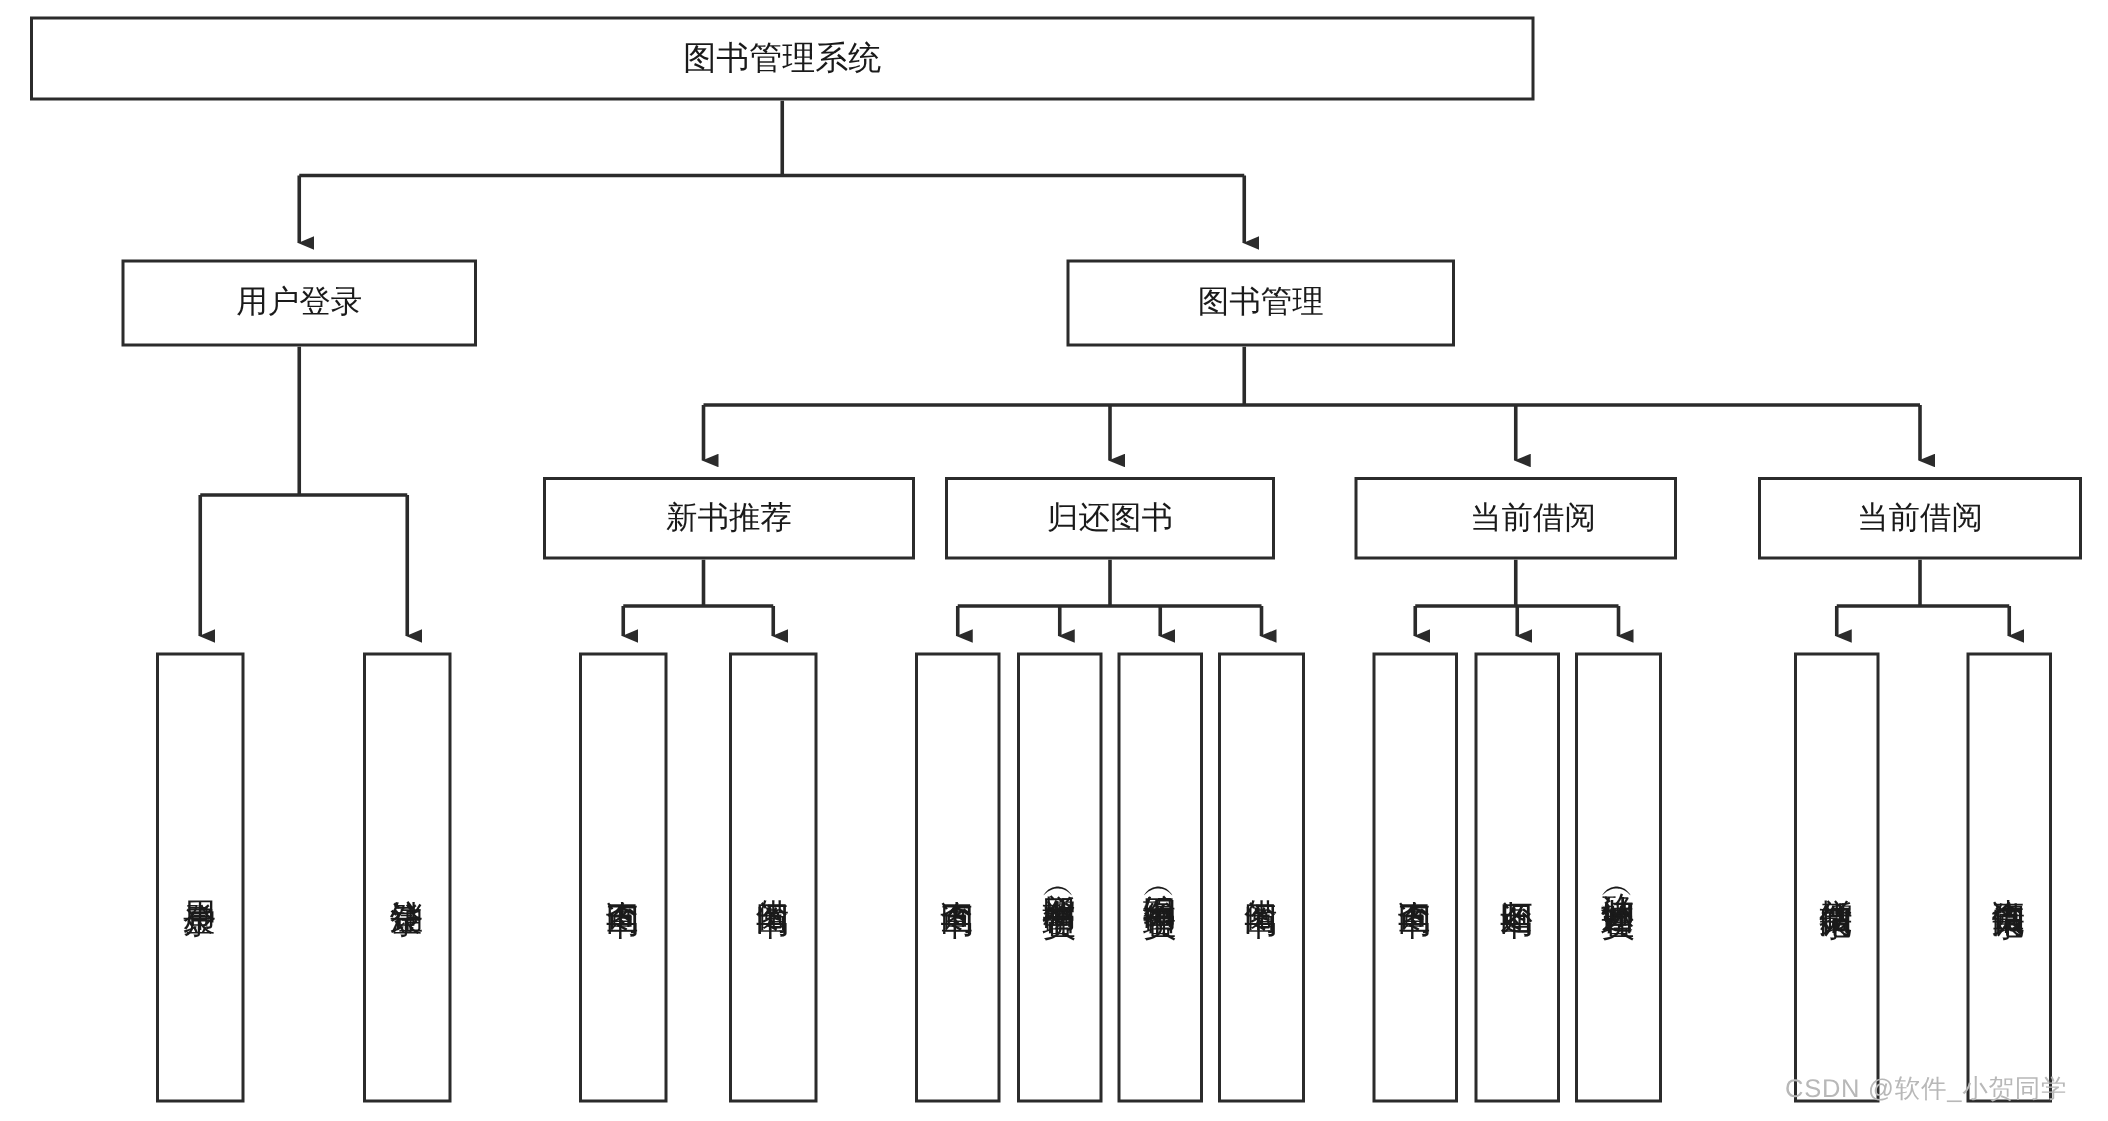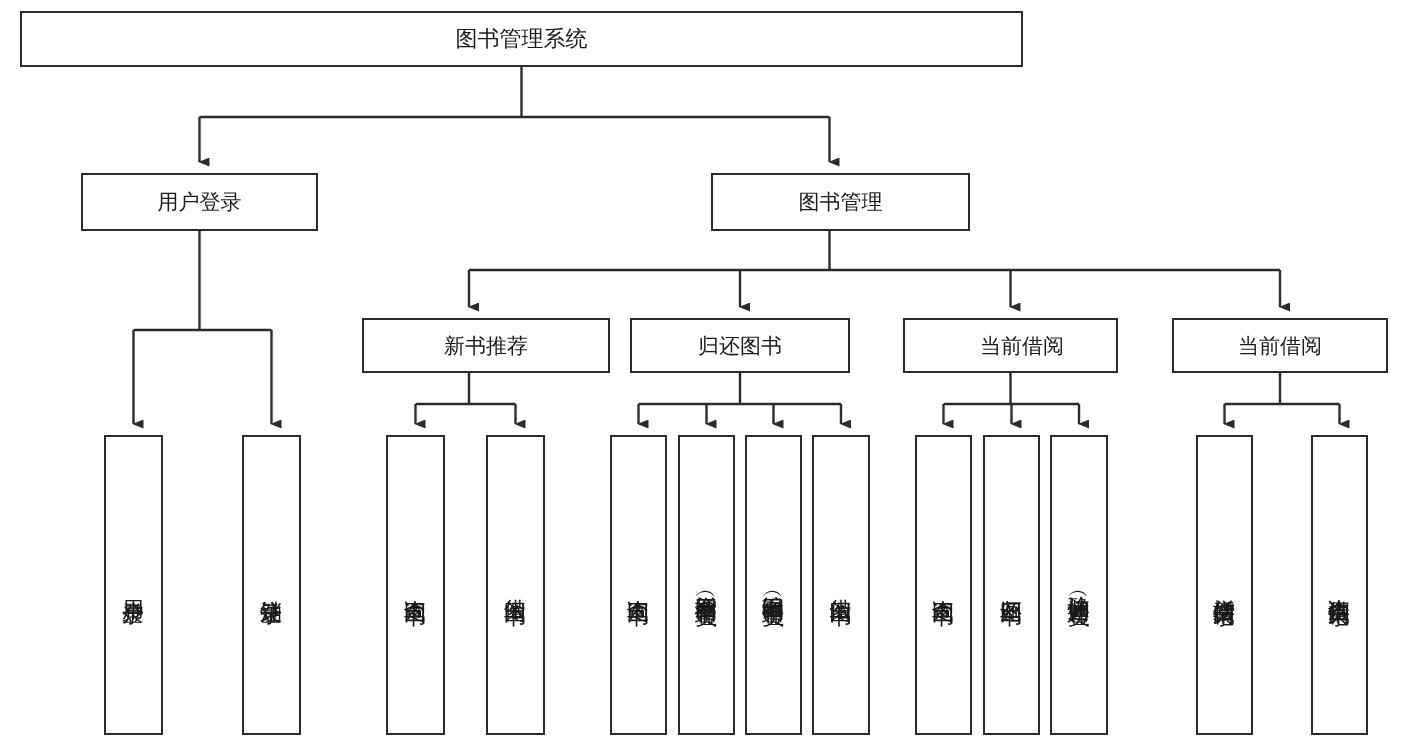--- a/index.html
+++ b/index.html
@@ -168,13 +168,14 @@
         <span class="node-label">确认归还（管理员）</span>
       </div>
       <div class="node-box vertical" style="left: 1196px; top: 435px; width: 57px; height: 300px;">
         <span class="node-label">新增借阅记录</span>
       </div>
       <div class="node-box vertical" style="left: 1311px; top: 435px; width: 57px; height: 300px;">
         <span class="node-label">查询借阅记录</span>
       </div>
     </div>
 
+  <div class="watermark" style="left: 1190px; top: 714px;">CSDN @软件_小贺同学</div>
 </div>
 
 </body></html>

